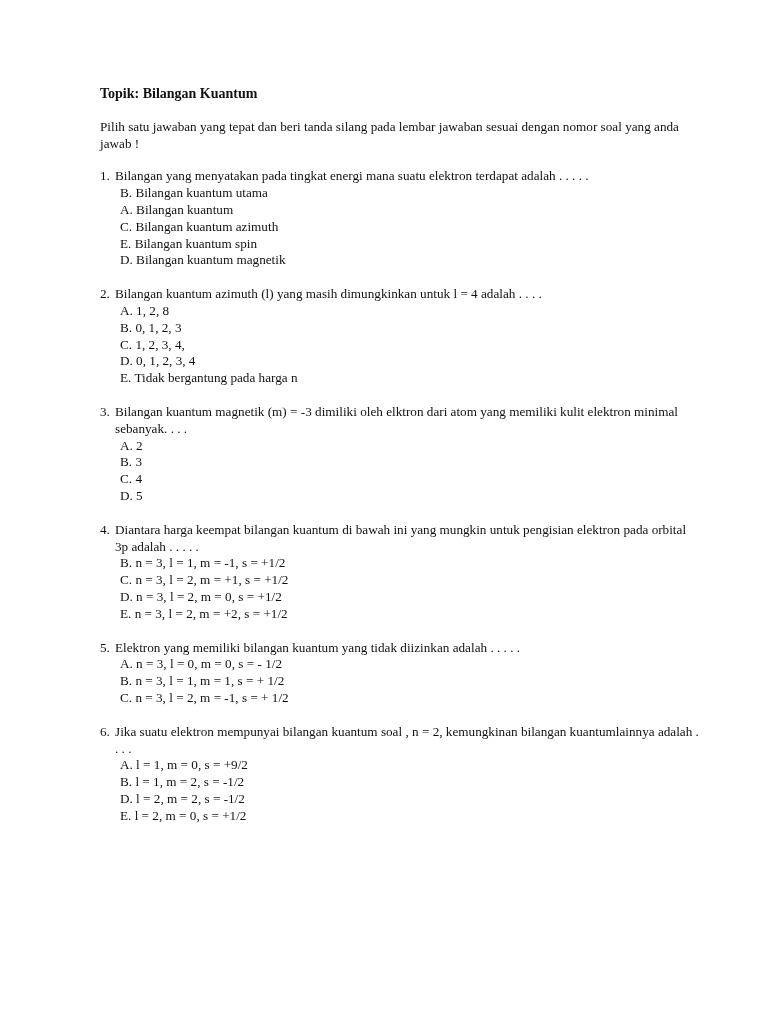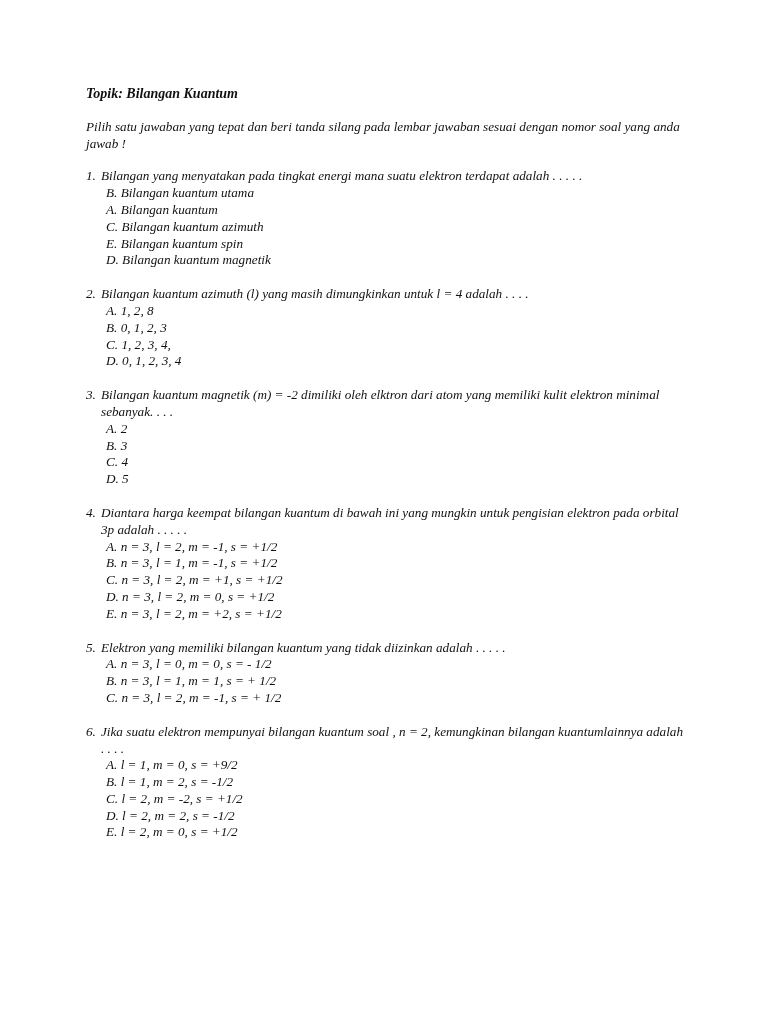--- a/index.html
+++ b/index.html
@@ -1,18 +1,18 @@
 <!DOCTYPE html>
 <html><head>
 <meta charset="utf-8">
 <style>
   html, body { margin: 0; padding: 0; background: #ffffff; }
   body { width: 768px; height: 1024px; position: relative; overflow: hidden;
          font-family: "Liberation Serif", "DejaVu Serif", serif; color: #111; }
-  .page { position: absolute; left: 86px; top: 86px; width: 600px; font-size: 13.2px; line-height: 16.8px; font-style: italic; }
+  .page { position: absolute; left: 100px; top: 86px; width: 600px; font-size: 13.2px; line-height: 16.8px; }
   .title { font-weight: bold; font-size: 14px; margin: 0 0 16px 0; }
   .instr { margin: 0 0 16px 0; }
   .q { margin: 0 0 17px 0; }
   .qline { display: flex; }
   .qnum { width: 15px; flex: none; }
   .qtext { flex: 1; }
   .opts { margin: 0 0 0 20px; padding: 0; list-style: none; }
   .opts li { height: 16.8px; }
 </style>
 </head>
@@ -39,43 +39,43 @@
   <div class="q">
     <div class="qline">
         <span class="qnum">2.</span>
         <span class="qtext">Bilangan kuantum azimuth (l) yang masih dimungkinkan untuk l = 4 adalah . . . .</span>
       </div>
     <ul class="opts">
       <li>A. 1, 2, 8</li>
       <li>B. 0, 1, 2, 3</li>
       <li>C. 1, 2, 3, 4,</li>
       <li>D. 0, 1, 2, 3, 4</li>
+      <li>E. Tidak bergantung pada harga n</li>
     </ul>
   </div>
 
   <div class="q">
     <div class="qline">
         <span class="qnum">3.</span>
-        <span class="qtext">Bilangan kuantum magnetik (m) = -2 dimiliki oleh elktron dari atom yang memiliki kulit elektron minimal sebanyak. . . .</span>
+        <span class="qtext">Bilangan kuantum magnetik (m) = -3 dimiliki oleh elktron dari atom yang memiliki kulit elektron minimal sebanyak. . . .</span>
       </div>
     <ul class="opts">
       <li>A. 2</li>
       <li>B. 3</li>
       <li>C. 4</li>
       <li>D. 5</li>
     </ul>
   </div>
 
   <div class="q">
     <div class="qline">
         <span class="qnum">4.</span>
         <span class="qtext">Diantara harga keempat bilangan kuantum di bawah ini yang mungkin untuk pengisian elektron pada orbital 3p adalah . . . . .</span>
       </div>
     <ul class="opts">
-      <li>A. n = 3, l = 2, m = -1, s = +1/2</li>
       <li>B. n = 3, l = 1, m = -1, s = +1/2</li>
       <li>C. n = 3, l = 2, m = +1, s = +1/2</li>
       <li>D. n = 3, l = 2, m = 0, s = +1/2</li>
       <li>E. n = 3, l = 2, m = +2, s = +1/2</li>
     </ul>
   </div>
 
   <div class="q">
     <div class="qline">
         <span class="qnum">5.</span>
@@ -89,18 +89,17 @@
   </div>
 
   <div class="q">
     <div class="qline">
         <span class="qnum">6.</span>
         <span class="qtext">Jika suatu elektron mempunyai bilangan kuantum soal , n = 2, kemungkinan bilangan kuantumlainnya adalah . . . .</span>
       </div>
     <ul class="opts">
       <li>A. l = 1, m = 0, s = +9/2</li>
       <li>B. l = 1, m = 2, s = -1/2</li>
-      <li>C. l = 2, m = -2, s = +1/2</li>
       <li>D. l = 2, m = 2, s = -1/2</li>
       <li>E. l = 2, m = 0, s = +1/2</li>
     </ul>
   </div>
 </div>
 
 </body></html>

